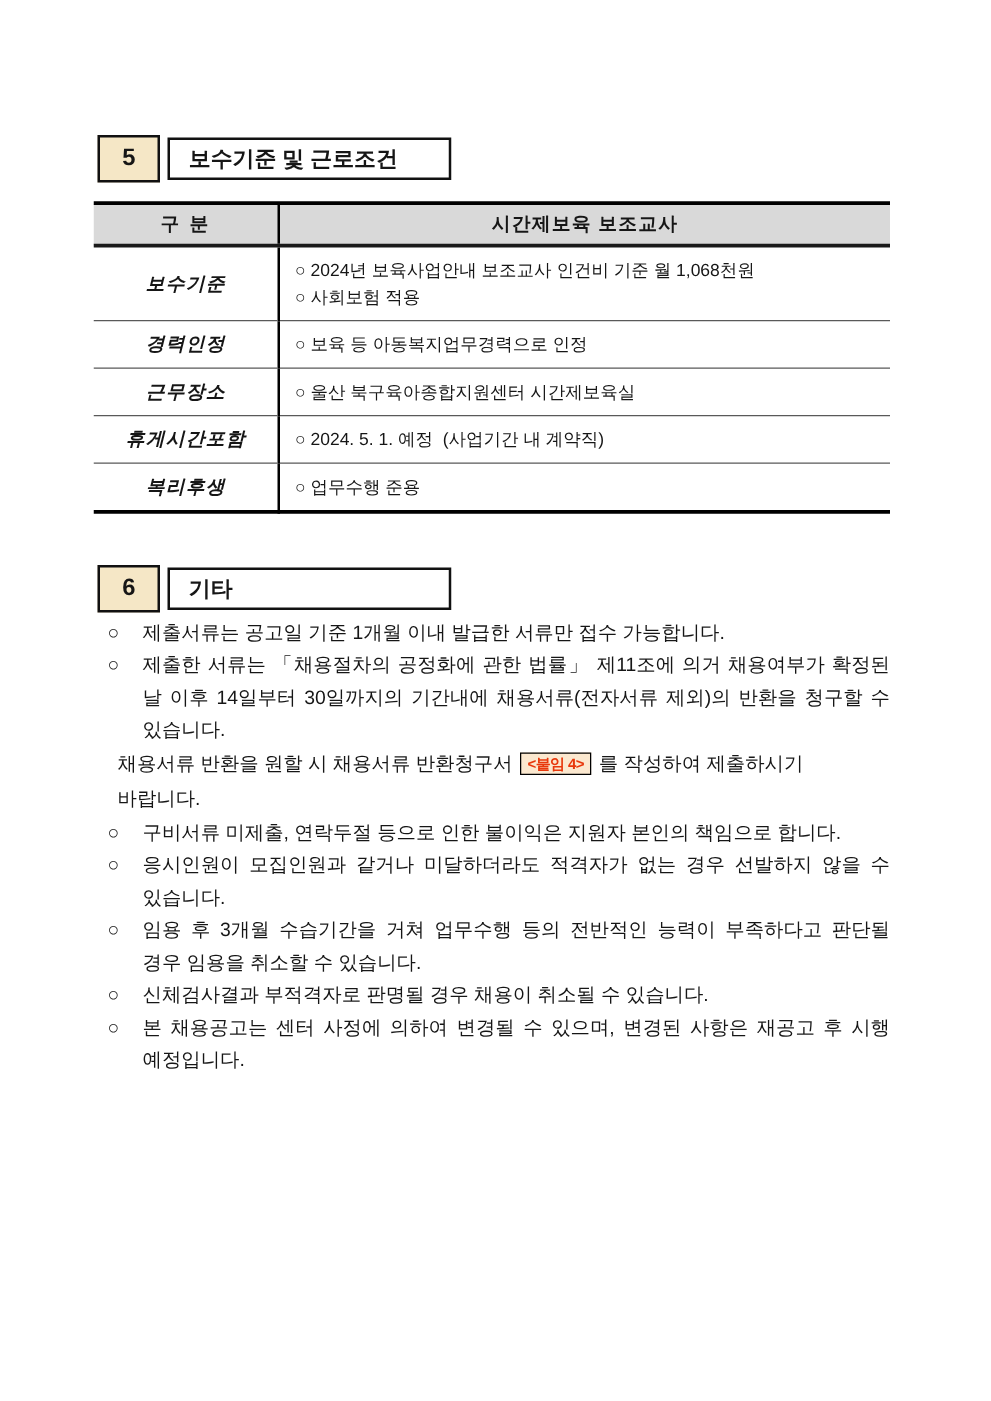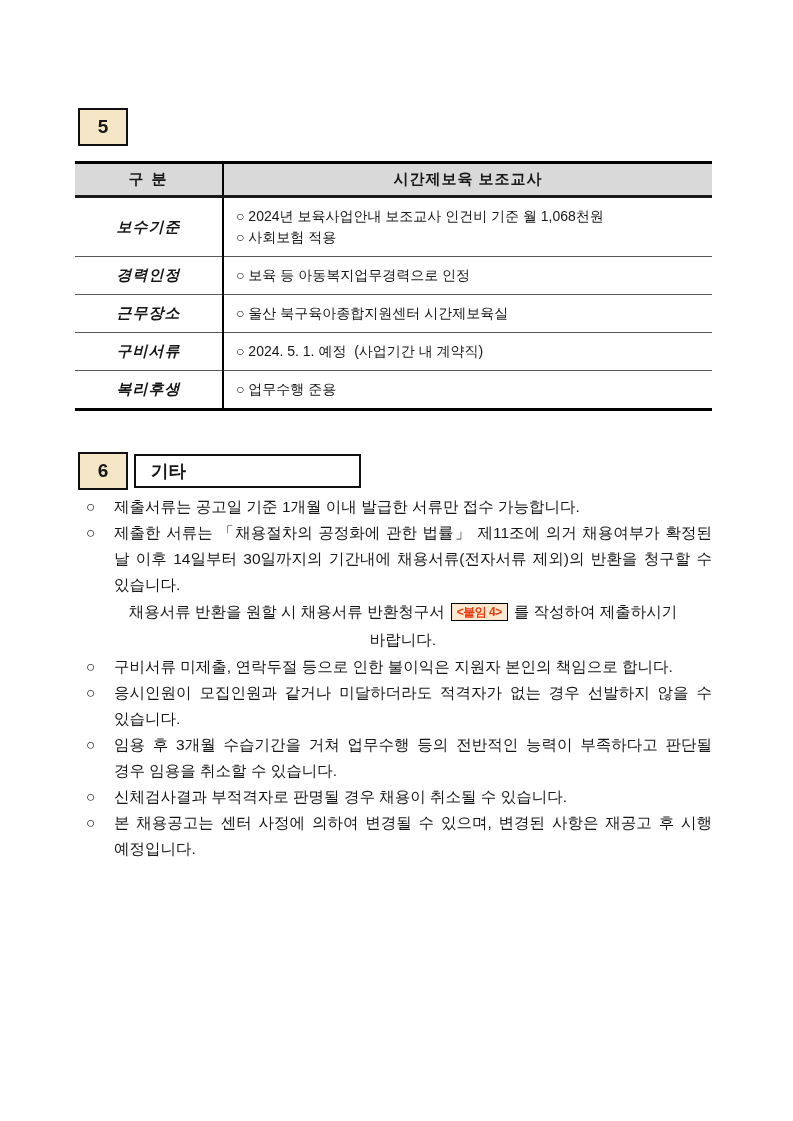--- a/index.html
+++ b/index.html
@@ -60,40 +60,41 @@
   }
   .pay-table tbody tr:last-child th,
   .pay-table tbody tr:last-child td { border-bottom: none; }
   .cell-line { line-height: 21px; white-space: pre-wrap; }
 
   
   .notes { margin: 4px 0 0 86px; width: 626px; font-size: 15.5px; }
   .bullet { display: flex; line-height: 26px; }
   .bullet .marker { flex: 0 0 28px; }
   .bullet .btext { flex: 1; text-align: justify; word-break: keep-all; }
-  .note-line { margin-left: 8px; line-height: 28px; word-break: keep-all; text-align: center; }
+  .note-line { margin-left: 8px; line-height: 28px; word-break: keep-all; }
   .badge {
     display: inline-block;
     border: 1.5px solid #000;
     background: #fbe8cf;
     color: #e8380c;
     font-weight: 700; font-size: 12px;
     line-height: 16px; padding: 0 5px;
     margin: 0 6px; vertical-align: 1px;
     letter-spacing: -0.5px;
   }
   .spacer-40 { height: 41px; }
 </style>
 </head>
 <body>
 
 <div class="page">
 
   <div class="section-header">
     <div class="num-box">5</div>
+    <div class="title-box">보수기준 및 근로조건</div>
   </div>
 
   <table class="pay-table">
     <colgroup>
         <col class="c1">
         <col>
       </colgroup>
     <thead>
       <tr>
         <th class="cat">구 분</th>
@@ -114,21 +115,21 @@
           <div class="cell-line">○ 보육 등 아동복지업무경력으로 인정</div>
         </td>
       </tr>
       <tr>
         <th>근무장소</th>
         <td>
           <div class="cell-line">○ 울산 북구육아종합지원센터 시간제보육실</div>
         </td>
       </tr>
       <tr>
-        <th>구비서류</th>
+        <th>휴게시간포함</th>
         <td>
           <div class="cell-line">○ 2024. 5. 1. 예정  (사업기간 내 계약직)</div>
         </td>
       </tr>
       <tr>
         <th>복리후생</th>
         <td>
           <div class="cell-line">○ 업무수행 준용</div>
         </td>
       </tr>

